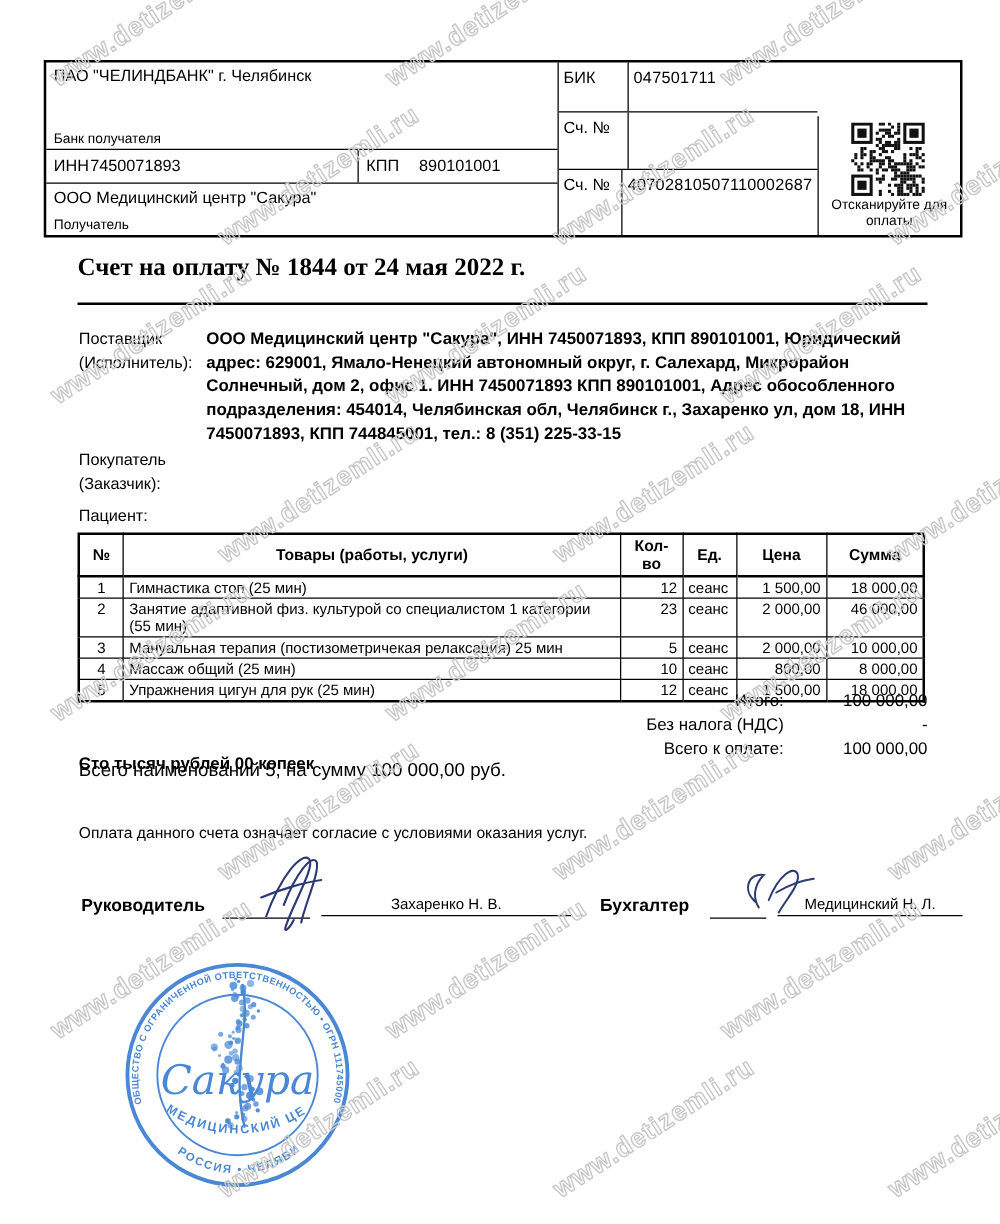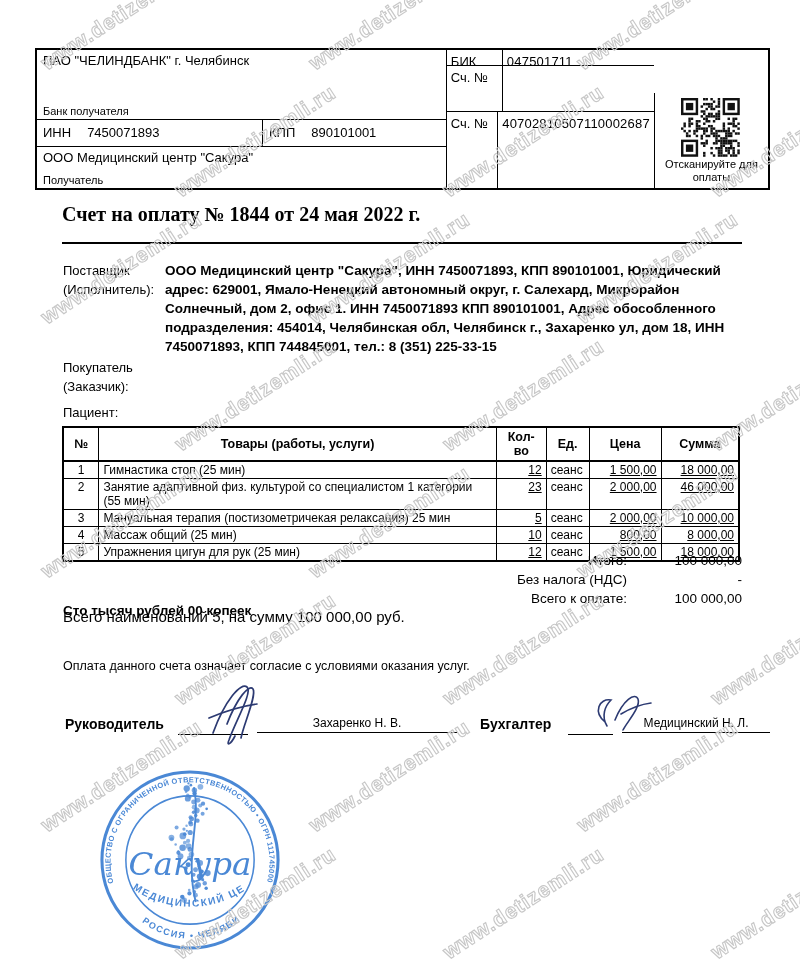--- a/index.html
+++ b/index.html
@@ -18,27 +18,27 @@
 
   .doc { position:absolute; inset:0; z-index:1; }
 
   
   .bank-table { position:absolute; left:35px; top:48px; width:735px; height:142px;
                 border:2px solid #000; display:flex; font-size:13px; }
   .bt-left { width:412px; display:flex; flex-direction:column; }
   .bt-bank { height:70px; border-bottom:1px solid #000; padding:3px 6px; position:relative; }
   .mini-label { position:absolute; left:6px; bottom:2px; font-size:11px; }
   .bt-innrow { height:27px; border-bottom:1px solid #000; display:flex; }
-  .bt-inn { width:226px; border-right:1px solid #000; padding:5px 6px; display:flex; gap:16px; }
+  .bt-inn { width:250px; border-right:1px solid #000; padding:5px 6px; display:flex; gap:1px; }
   .bt-kpp { flex:1; padding:5px 6px; display:flex; gap:16px; }
   .bt-recipient { flex:1; position:relative; padding:3px 6px; }
   .bt-mid { width:208px; border-left:1px solid #000; display:flex; flex-direction:column; }
   .bt-row { display:flex; border-bottom:1px solid #000; }
   .bt-row:last-child { border-bottom:none; flex:1; }
-  .bt-row.h-bik { height:16px; }
+  .bt-row.h-bik { height:40px; }
   .bt-row.h-cacc { height:46px; }
   .bt-lbl { width:56px; border-right:1px solid #000; padding:4px 4px; }
   .bt-val { flex:1; padding:4px 4px; letter-spacing:0.2px; }
   .bt-qr { width:115px; border-left:1px solid #000; display:flex; flex-direction:column;
            align-items:center; justify-content:space-between; padding:5px 2px 4px;margin-top:43px; }
   .qr-caption { font-size:11px; text-align:center; line-height:13px; }
 
   
   .doc-title { position:absolute; left:62px; top:203px; font-size:20px; font-weight:700;font-family:Liberation Serif, serif; }
   .title-rule { position:absolute; left:62px; top:242px; width:680px; height:2px; background:#000; }
@@ -56,21 +56,21 @@
   .items-table { position:absolute; left:62px; top:426px; width:678px;
                  border-collapse:collapse; font-size:12px; }
   .items-table th { border:1px solid #000; border-bottom:2px solid #000; font-size:12.5px;
                     font-weight:700; padding:2px 4px; text-align:center; }
   .items-table td { border:1px solid #000; padding:1px 4px; vertical-align:top; }
   .items-table { border:2px solid #000; }
   .items-table th:first-child, .items-table td:first-child { border-left:2px solid #000; }
   .items-table th:last-child, .items-table td:last-child { border-right:2px solid #000; }
   .items-table tr:last-child td { border-bottom:2px solid #000; }
   td.c-num { text-align:center; }
-  td.c-qty, td.c-price, td.c-sum { text-align:right; white-space:nowrap;text-decoration:underline; }
+  td.c-qty, td.c-price, td.c-sum { text-align:right; white-space:nowrap; }
   td.c-unit { white-space:nowrap;margin-left:44px; }
 
   
   .totals { position:absolute; left:380px; top:551px; width:362px; font-size:13.5px; font-weight:400; }
   .tot-row { display:flex; line-height:19px; }
   .tot-label { flex:1; text-align:right; padding-right:10px; }
   .tot-value { width:105px; text-align:right; }
 
   
   .sum-items { position:absolute; left:63px; top:608px; font-size:15px; }

